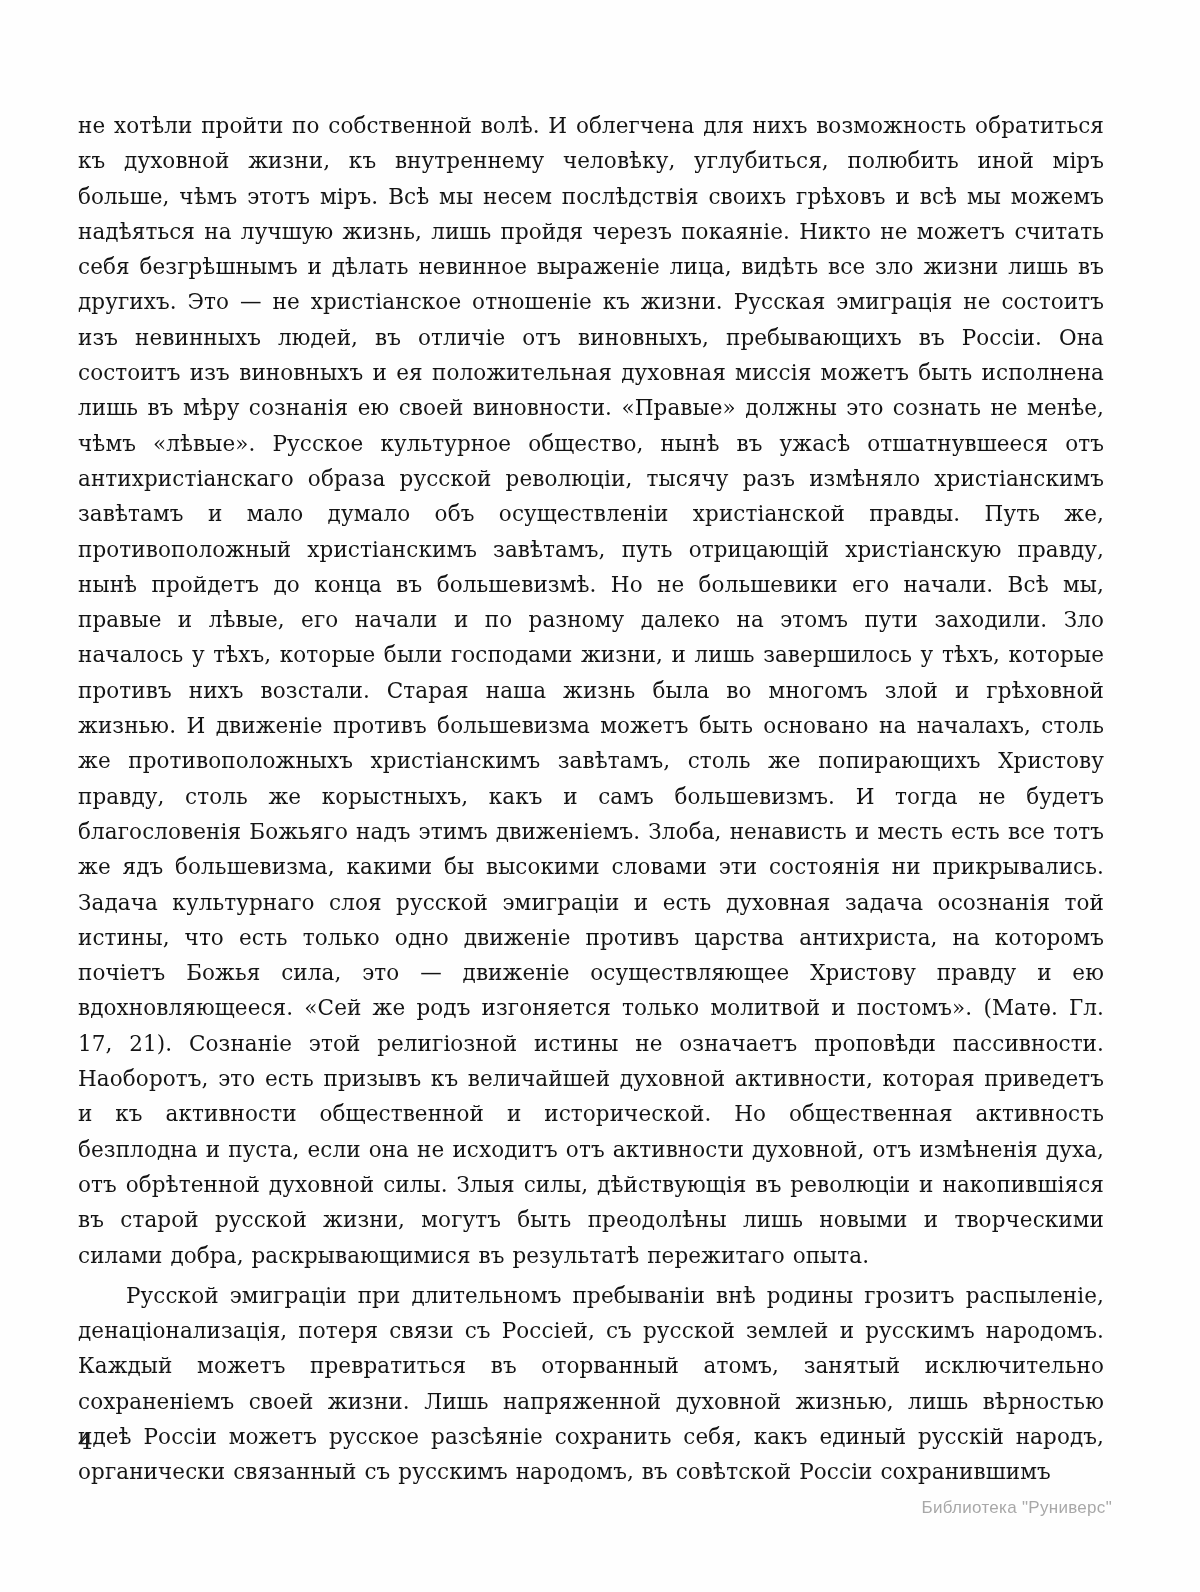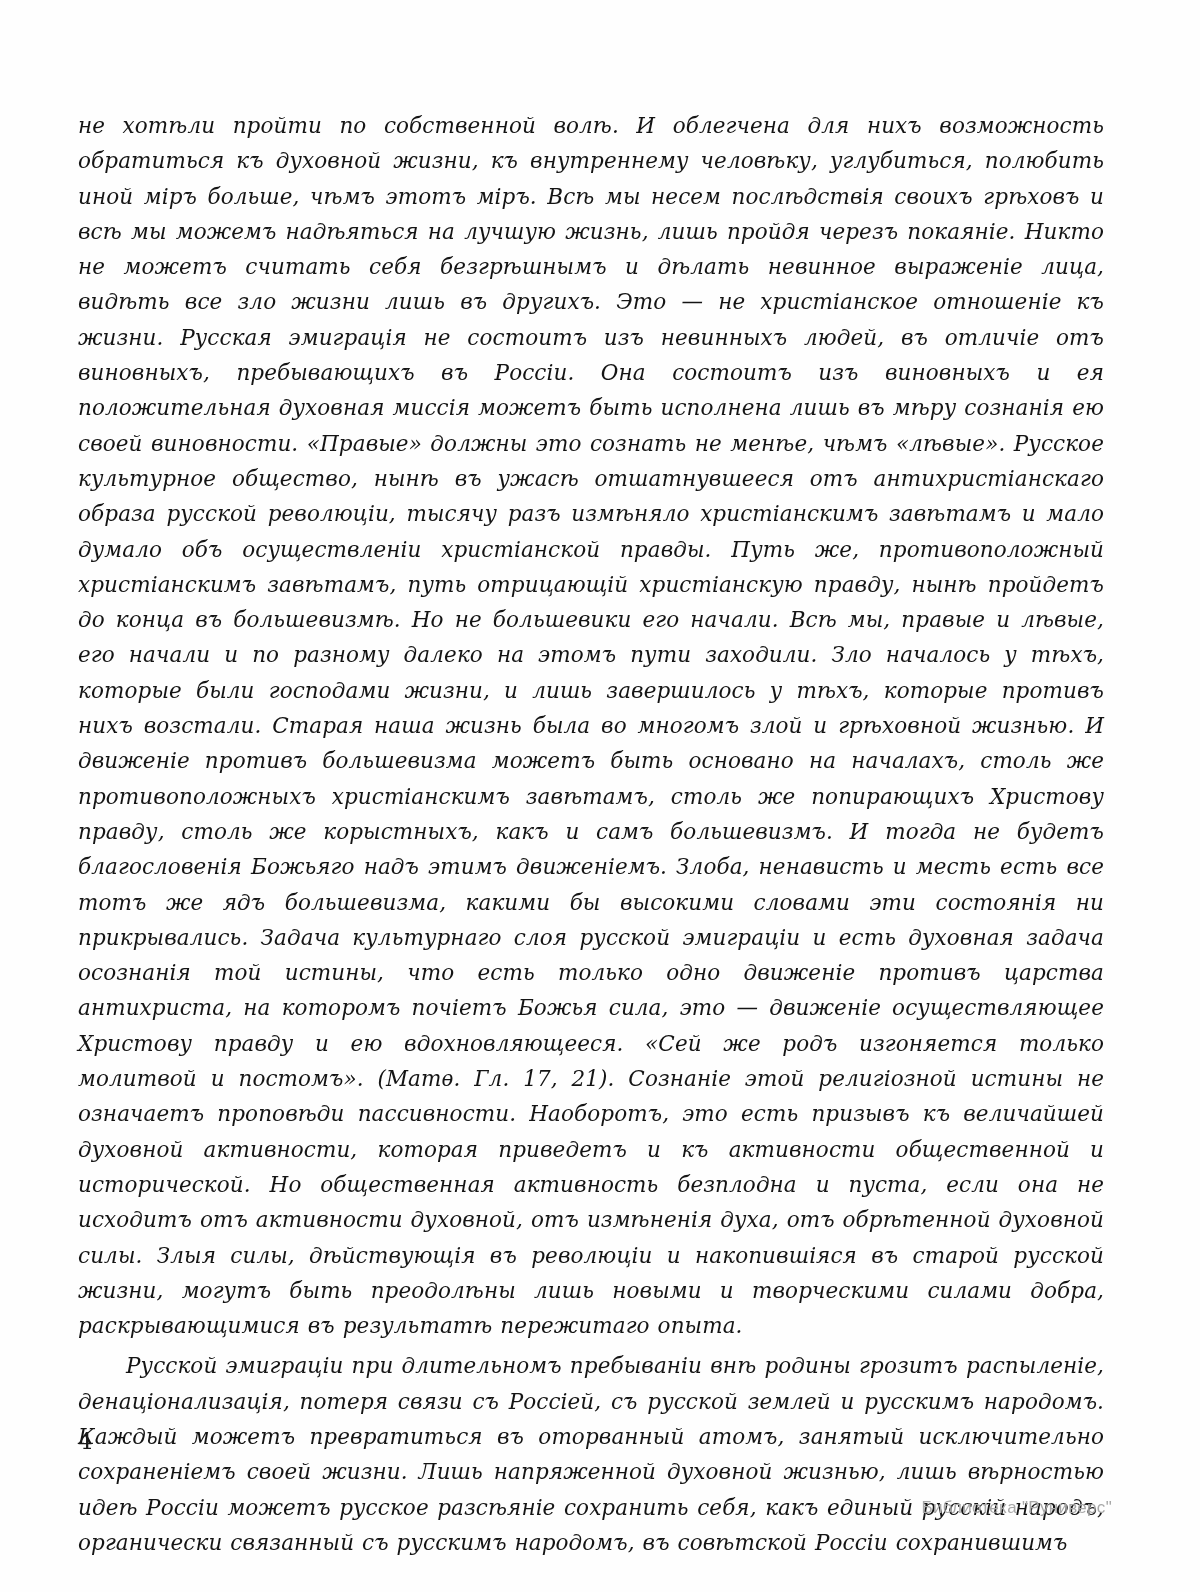--- a/index.html
+++ b/index.html
@@ -28,21 +28,20 @@
     position: absolute;
     left: 78px;
     top: 108px;
     width: 1026px;
   }
 
   .para {
     margin: 0;
     text-align: justify;
     text-justify: inter-word;
-    font-style: italic;
     font-size: 21.5px;
     line-height: 35.3px;
     color: #141414;
     font-family: "DejaVu Serif", serif;
     letter-spacing: 0.1px;
     word-spacing: 1px;
   }
 
   .para + .para {
     margin-top: 5px;

